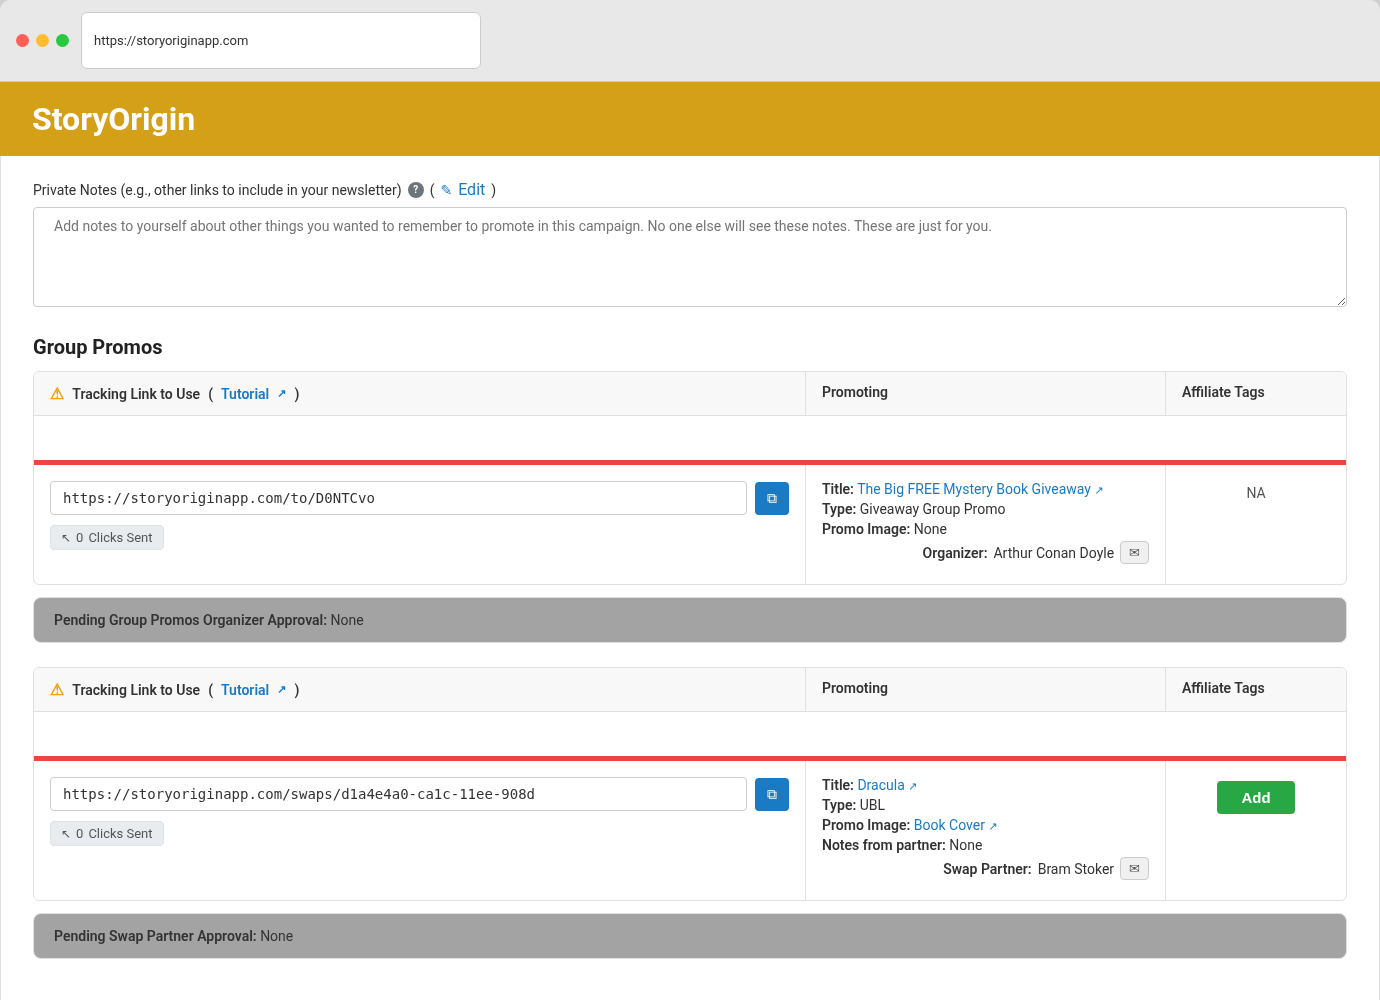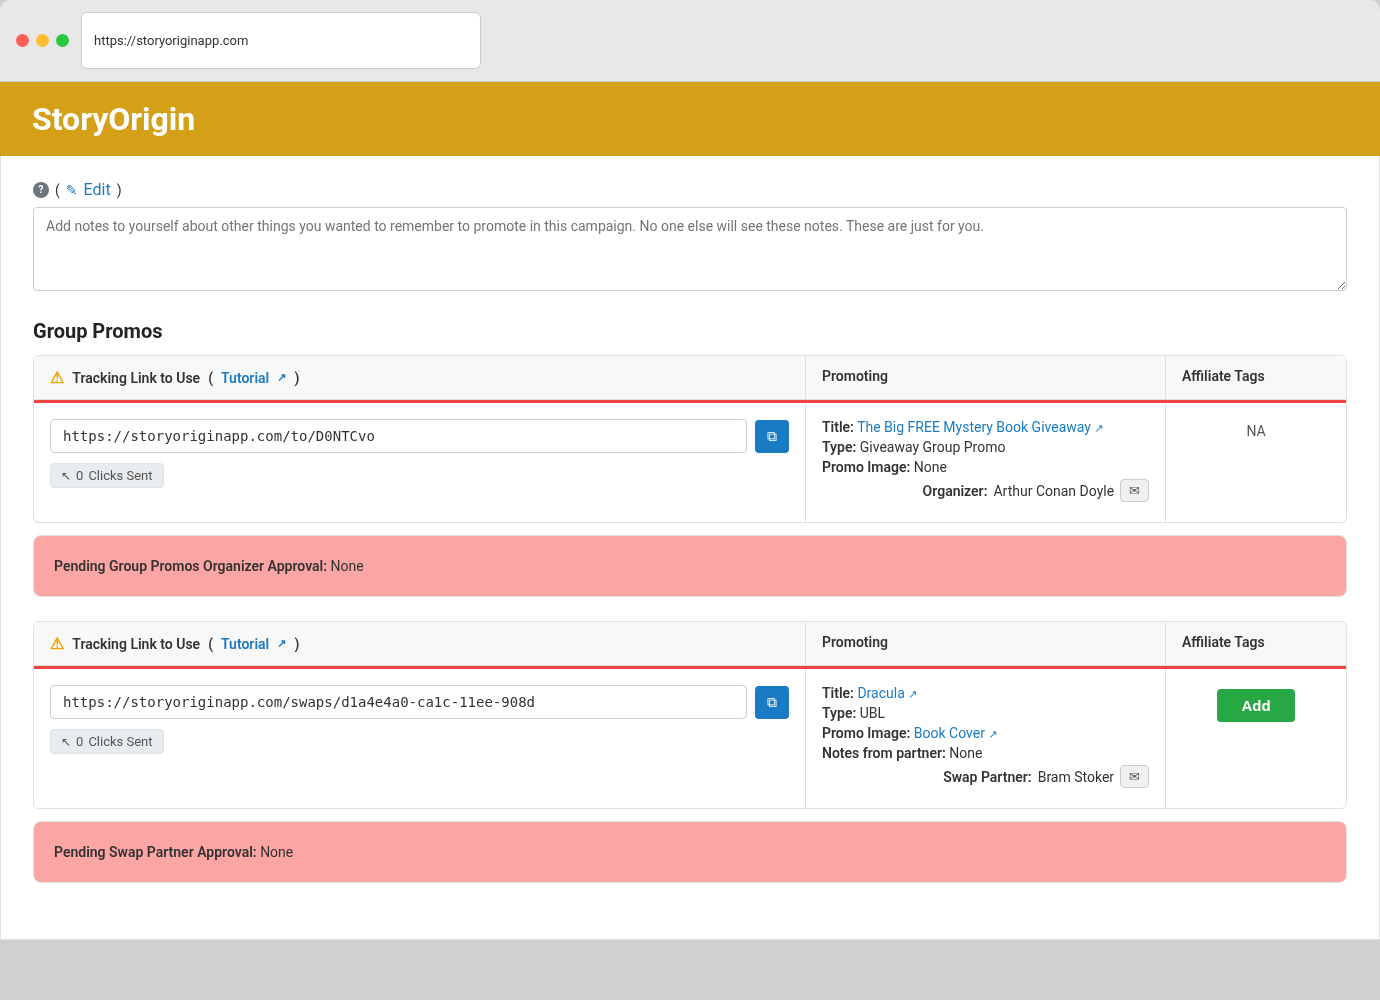--- a/index.html
+++ b/index.html
@@ -84,24 +84,24 @@
       height: 16px;
       border-radius: 50%;
       background: #6c757d;
       color: #fff;
       font-size: 10px;
       font-weight: bold;
       cursor: pointer;
     }
     .notes-textarea {
       width: 100%;
-      height: 84px;
+      height: 100px;
       border: 1px solid #ccc;
       border-radius: 4px;
-      padding: 10px 12px;
+      padding: 10px 20px;
       font-size: 14px;
       color: #999;
       resize: vertical;
       background: #fff;
       font-family: inherit;
     }
 
     
     .section-heading {
       font-size: 20px;
@@ -143,21 +143,22 @@
     }
     .tutorial-link {
       color: #1a7bc4;
       text-decoration: none;
       font-size: 14px;
     }
 
     .table-row {
       display: grid;
       grid-template-columns: 1fr 360px 180px;
-      border-top: 3px solid #ef4444;
+      border-top: 5px solid #ef4444;
+      margin-top: 44px;
     }
     .table-row:first-of-type {
       border-top: none;
     }
     .td-cell {
       padding: 16px;
       border-right: 1px solid #e0e0e0;
       vertical-align: top;
     }
     .td-cell:last-child { border-right: none; }
@@ -258,24 +259,24 @@
       padding: 8px 24px;
       font-size: 15px;
       font-weight: 600;
       cursor: pointer;
     }
 
     
     .pending-bar {
       border: 1px solid #e0e0e0;
       border-radius: 8px;
-      padding: 22px 20px;
-      font-size: 14px;
-      color: #333;
-      background: #fca5a5;
+      padding: 14px 20px;
+      font-size: 14px;
+      color: #333;
+      background: #a3a3a3;
       margin-bottom: 24px;
     }
     .pending-bar strong { font-weight: 600; }
 
     
     .ext-icon {
       font-size: 11px;
       color: #1a7bc4;
     }
   </style>
@@ -292,20 +293,21 @@
 </div>
 
 <div class="app-header">
   <span class="app-title">StoryOrigin</span>
 </div>
 
 <div class="content-area">
 
   
   <div class="section-label">
+    <span>Private Notes (e.g., other links to include in your newsletter)</span>
     <span class="help-icon">?</span>
     <span>(</span>
     <span style="color:#1a7bc4;">✎</span>
     <a href="#" class="edit-link">Edit</a>
     <span>)</span>
   </div>
   <textarea class="notes-textarea" placeholder="Add notes to yourself about other things you wanted to remember to promote in this campaign. No one else will see these notes. These are just for you." style=""></textarea>
 
   
   <h2 class="section-heading">Group Promos</h2>

